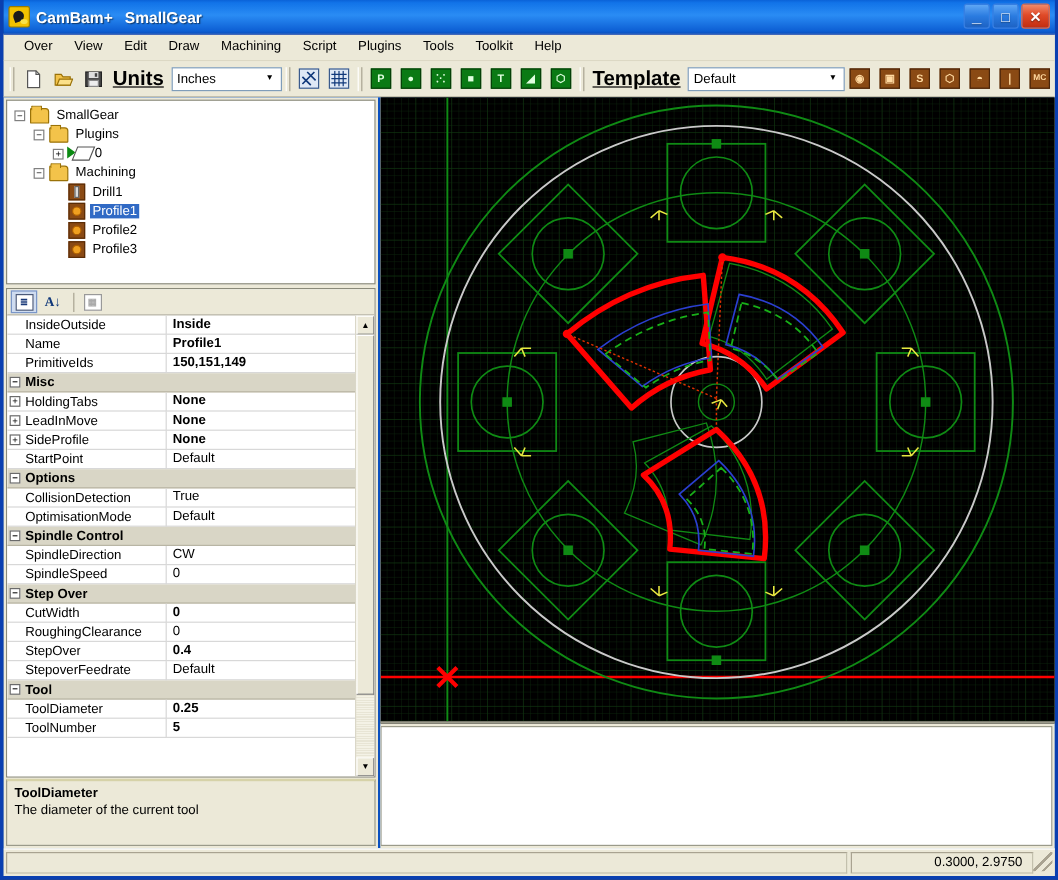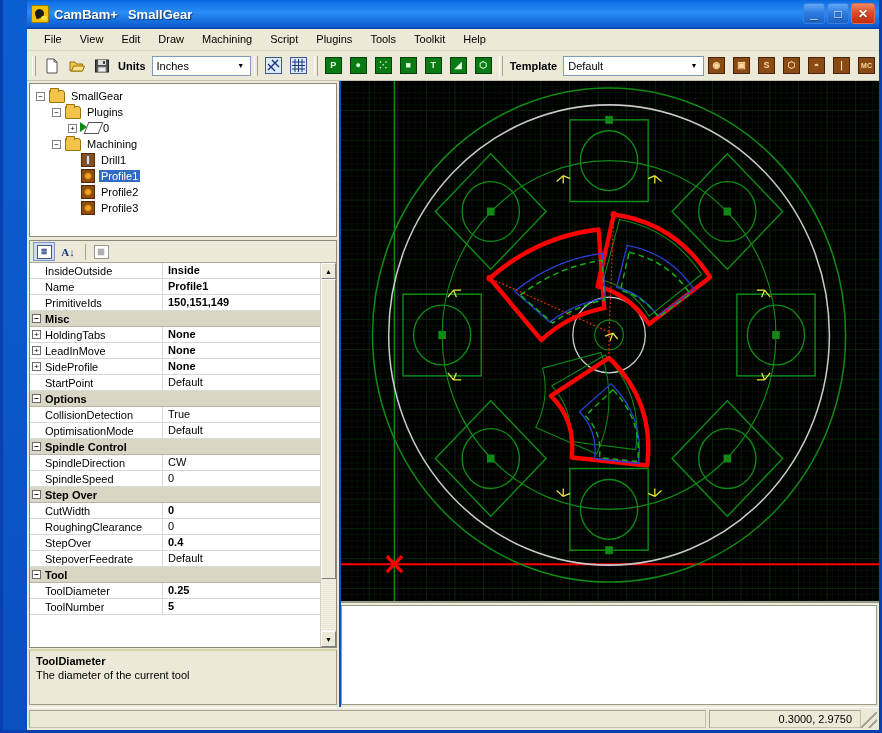--- a/index.html
+++ b/index.html
@@ -11,21 +11,21 @@
     overflow: hidden;
   }
 
   
   #app-window {
     position: absolute; left: 0; top: 0;
     width: 882px; height: 733px;
     background: linear-gradient(180deg,#0a5fd0 0%, #0a50c0 100%);
     border: 3px solid #0a3fb0;
     border-top: 0;
-    display: flex; flex-direction: column; padding-left: 24px;
+    display: flex; flex-direction: column;
   }
 
   
   #titlebar {
     height: 28px; flex: 0 0 28px;
     background: linear-gradient(180deg,#0a62d8 0%,#1173e8 8%,#2a8cf4 45%,#0d5fd4 92%,#0a4fbe 100%);
     display: flex; align-items: center;
     padding: 0 2px 0 4px;
     position: relative;
   }
@@ -115,22 +115,23 @@
     border-left: 1px solid #fff;
     border-right: 1px solid #a9a391;
     flex: 0 0 4px;
   }
   .tb-btn {
     width: 23px; height: 22px; margin: 0 1px;
     display: flex; align-items: center; justify-content: center;
     cursor: pointer; flex: 0 0 23px;
   }
   .tb-label {
-    font-weight: bold; font-size: 11px; margin: 0 6px 0 4px;
+    font-weight: bold; font-size: 17px; margin: 0 6px 0 4px;
     white-space: nowrap;
+    text-decoration: underline;
   }
   .tb-combo {
     height: 20px; background: #fff;
     border: 1px solid #7f9db9;
     display: flex; align-items: center;
     font-size: 11px; padding-left: 4px;
     position: relative;
   }
   #units-combo { width: 118px; }
   #template-combo { width: 168px; flex: 1 1 auto; min-width: 60px; }
@@ -352,21 +353,21 @@
     border: 1px solid #9a9a8a;
     margin: 2px 2px 2px 0;
     overflow: hidden;
   }
 
   
   #statusbar {
     height: 36px; flex: 0 0 22px;
     background: #ece9d8;
     border-top: 1px solid #fff;
-    display: flex; align-items: flex-end;
+    display: flex; align-items: flex-start;
     padding: 2px 2px;
   }
   #status-left {
     flex: 1; height: 18px;
     border: 1px solid #c3c0ad;
     border-top-color: #a9a391; border-left-color: #a9a391;
     margin-right: 3px;
   }
   #status-coords {
     width: 152px; flex: 0 0 152px; height: 18px;
@@ -400,21 +401,21 @@
       </div>
       <div class="win-btn close">
         <span class="glyph">✕</span>
       </div>
     </div>
   </div>
 
   <div id="client">
 
     <div id="menubar">
-      <div class="menu-item">File</div>
+      <div class="menu-item">Over</div>
       <div class="menu-item">View</div>
       <div class="menu-item">Edit</div>
       <div class="menu-item">Draw</div>
       <div class="menu-item">Machining</div>
       <div class="menu-item">Script</div>
       <div class="menu-item">Plugins</div>
       <div class="menu-item">Tools</div>
       <div class="menu-item">Toolkit</div>
       <div class="menu-item">Help</div>
     </div>

